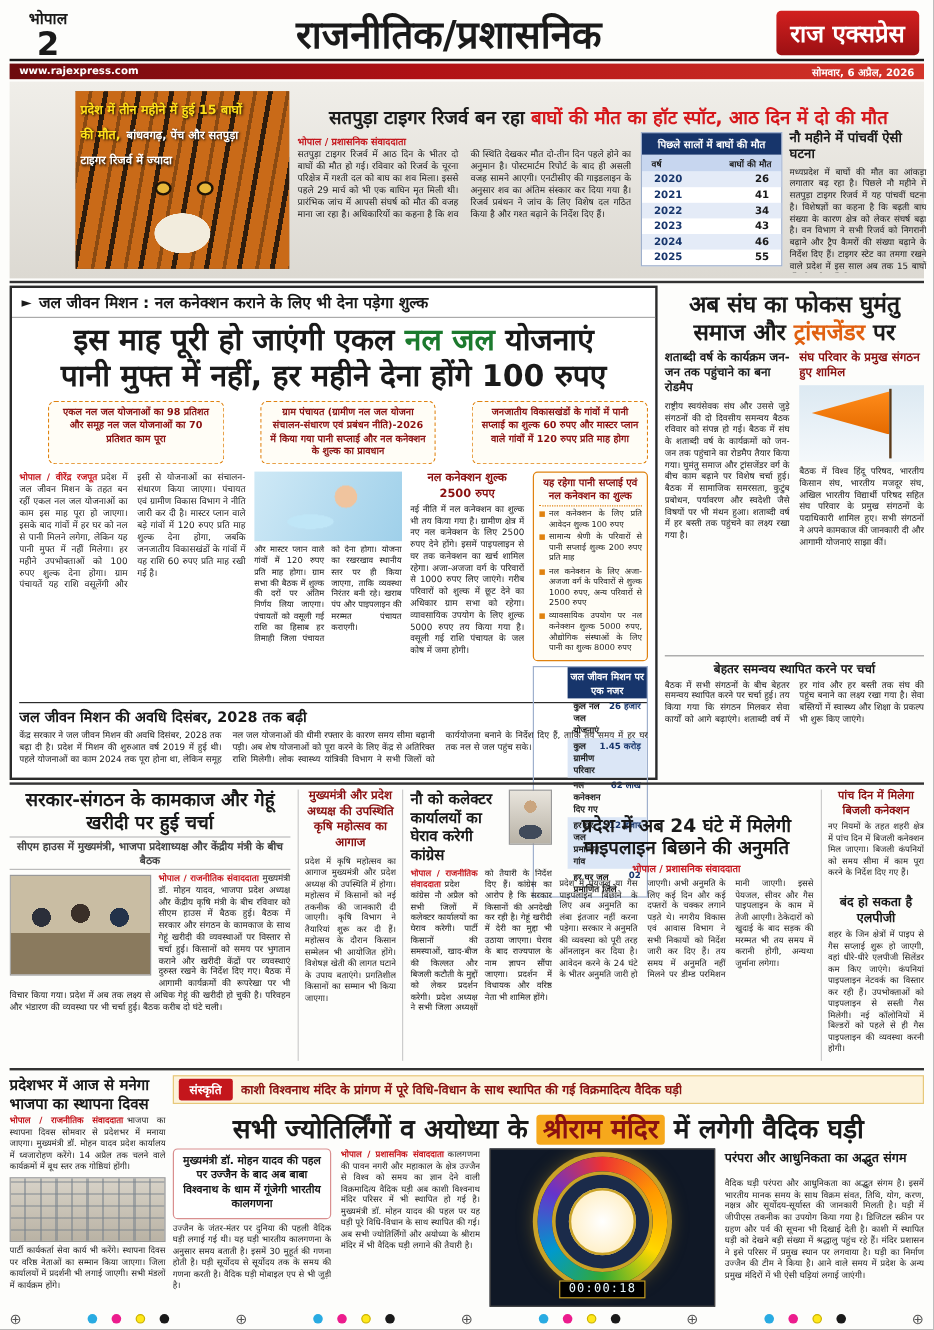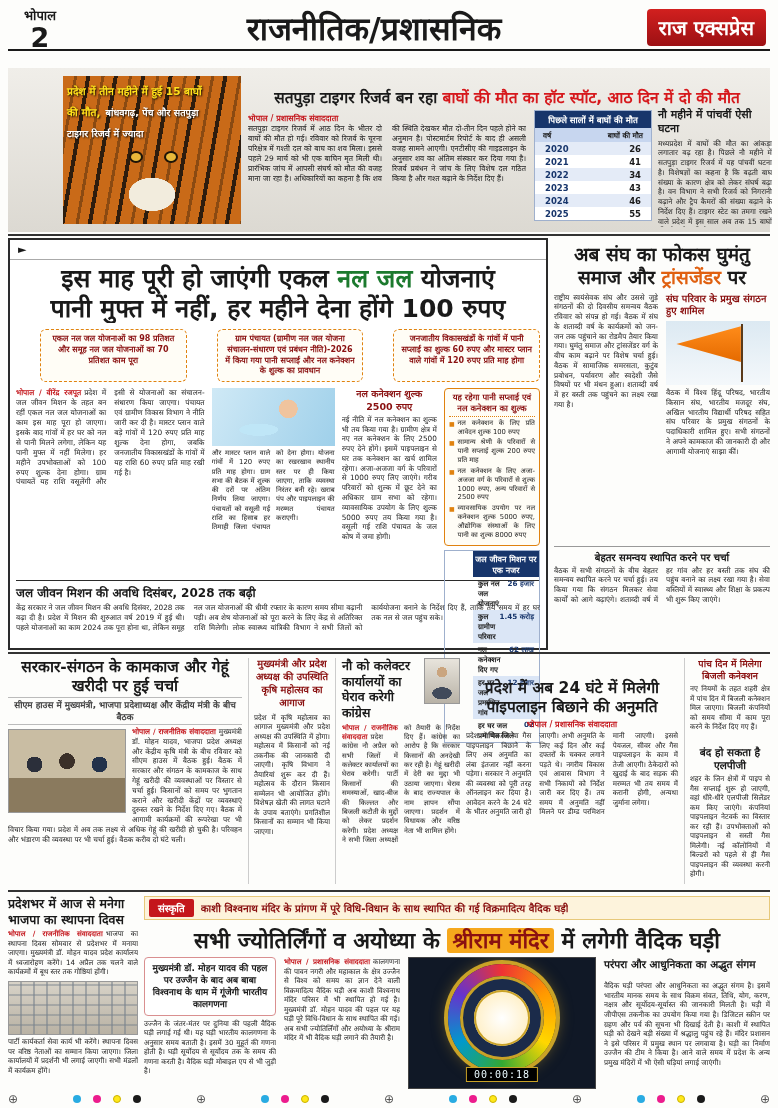--- a/index.html
+++ b/index.html
@@ -212,20 +212,24 @@
 
 <div id="page">
 
   <div class="city-block">
     <div class="city">भोपाल</div>
     <div class="pageno">2</div>
   </div>
   <div class="section-title">राजनीतिक/प्रशासनिक</div>
   <div class="brand">राज एक्सप्रेस</div>
   <div class="mh-rule"></div>
+  <div class="redstrip">
+    <span>www.rajexpress.com</span>
+    <span>सोमवार, 6 अप्रैल, 2026</span>
+  </div>
 
   <div class="tiger-sec">
     <div class="tiger-photo">
       <span class="tiger-eye" style="left:38%;top:52%"></span>
       <span class="tiger-eye" style="left:58%;top:52%"></span>
       <div class="tiger-ol">
         <span class="tol1">प्रदेश में तीन महीने में हुई 15 बाघों की मौत,</span>
         <span class="tol2">बांधवगढ़, पेंच और सतपुड़ा टाइगर रिजर्व में ज्यादा</span>
       </div>
     </div>
@@ -271,20 +275,21 @@
       <div class="tsub-head">नौ महीने में पांचवीं ऐसी घटना</div>
       <div class="tsub-body jtext">मध्यप्रदेश में बाघों की मौत का आंकड़ा लगातार बढ़ रहा है। पिछले नौ महीने में सतपुड़ा टाइगर रिजर्व में यह पांचवीं घटना है। विशेषज्ञों का कहना है कि बढ़ती बाघ संख्या के कारण क्षेत्र को लेकर संघर्ष बढ़ा है। वन विभाग ने सभी रिजर्व को निगरानी बढ़ाने और ट्रैप कैमरों की संख्या बढ़ाने के निर्देश दिए हैं। टाइगर स्टेट का तमगा रखने वाले प्रदेश में इस साल अब तक 15 बाघों की मौत हो चुकी है।</div>
     </div>
   </div>
 
   <div class="hrule" style="top:234px"></div>
 
   <div class="jal">
     <div class="jal-kicker">
       <span class="arrow">►</span>
+      <span>जल जीवन मिशन : नल कनेक्शन कराने के लिए भी देना पड़ेगा शुल्क</span>
     </div>
     <div class="jal-head">
       <span class="l1"><span>इस माह पूरी हो जाएंगी एकल </span><span class="green">नल जल</span><span> योजनाएं</span></span>
       <span class="l2">पानी मुफ्त में नहीं, हर महीने देना होंगे 100 रुपए</span>
     </div>
     <div class="jal-boxes">
       <div class="jbox">एकल नल जल योजनाओं का 98 प्रतिशत और समूह नल जल योजनाओं का 70 प्रतिशत काम पूरा</div>
       <div class="jbox">ग्राम पंचायत (ग्रामीण नल जल योजना संचालन-संधारण एवं प्रबंधन नीति)-2026 में किया गया पानी सप्लाई और नल कनेक्शन के शुल्क का प्रावधान</div>
       <div class="jbox">जनजातीय विकासखंडों के गांवों में पानी सप्लाई का शुल्क 60 रुपए और मास्टर प्लान वाले गांवों में 120 रुपए प्रति माह होगा</div>
     </div>
@@ -350,20 +355,21 @@
       <div class="strip-body jtext">केंद्र सरकार ने जल जीवन मिशन की अवधि दिसंबर, 2028 तक बढ़ा दी है। प्रदेश में मिशन की शुरुआत वर्ष 2019 में हुई थी। पहले योजनाओं का काम 2024 तक पूरा होना था, लेकिन समूह नल जल योजनाओं की धीमी रफ्तार के कारण समय सीमा बढ़ानी पड़ी। अब शेष योजनाओं को पूरा करने के लिए केंद्र से अतिरिक्त राशि मिलेगी। लोक स्वास्थ्य यांत्रिकी विभाग ने सभी जिलों को कार्ययोजना बनाने के निर्देश दिए हैं, ताकि तय समय में हर घर तक नल से जल पहुंच सके।</div>
     </div>
   </div>
 
   <div class="sangh">
     <div class="sangh-head">
       <span>अब संघ का फोकस घुमंतु समाज और </span><span class="orange">ट्रांसजेंडर</span><span> पर</span>
     </div>
     <div class="sangh-cols">
       <div class="scol">
+        <div class="s-subhead">शताब्दी वर्ष के कार्यक्रम जन-जन तक पहुंचाने का बना रोडमैप</div>
         <div class="jtext" style="height:208px">राष्ट्रीय स्वयंसेवक संघ और उससे जुड़े संगठनों की दो दिवसीय समन्वय बैठक रविवार को संपन्न हो गई। बैठक में संघ के शताब्दी वर्ष के कार्यक्रमों को जन-जन तक पहुंचाने का रोडमैप तैयार किया गया। घुमंतु समाज और ट्रांसजेंडर वर्ग के बीच काम बढ़ाने पर विशेष चर्चा हुई। बैठक में सामाजिक समरसता, कुटुंब प्रबोधन, पर्यावरण और स्वदेशी जैसे विषयों पर भी मंथन हुआ। शताब्दी वर्ष में हर बस्ती तक पहुंचने का लक्ष्य रखा गया है।</div>
       </div>
       <div class="scol">
         <div class="s-subhead maroon">संघ परिवार के प्रमुख संगठन हुए शामिल</div>
         <div class="flag-img">
           <div class="flag-pole"></div>
           <div class="flag-cloth"></div>
         </div>
         <div class="jtext" style="height:142px">बैठक में विश्व हिंदू परिषद, भारतीय किसान संघ, भारतीय मजदूर संघ, अखिल भारतीय विद्यार्थी परिषद सहित संघ परिवार के प्रमुख संगठनों के पदाधिकारी शामिल हुए। सभी संगठनों ने अपने कामकाज की जानकारी दी और आगामी योजनाएं साझा कीं।</div>
       </div>

